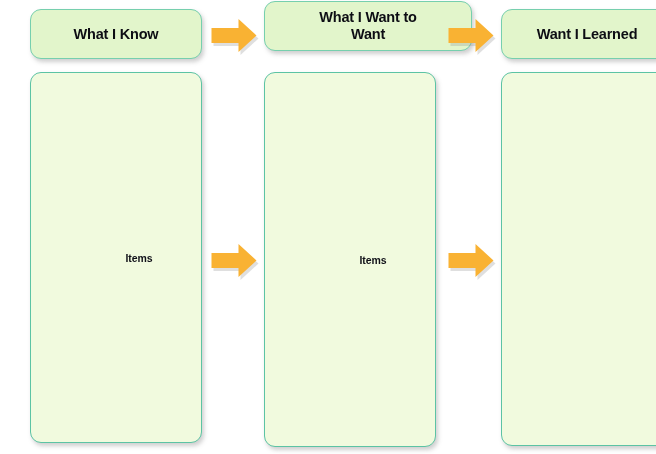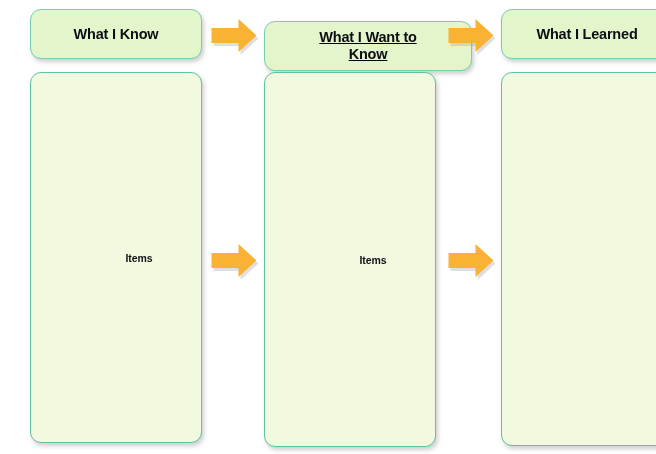--- a/index.html
+++ b/index.html
@@ -64,21 +64,21 @@
 
   .body-label {
     font-size: 10.5px;
     font-weight: bold;
     color: #101018;
     letter-spacing: -0.1px;
   }
 
   
   #header-know      { left: 6px;   top: 9px;  width: 172px; height: 50px; }
-  #header-want      { left: 240px; top: 21px;  width: 208px; height: 50px; text-decoration: underline; }
+  #header-want      { left: 240px; top: 1px;  width: 208px; height: 50px; }
   #header-learned   { left: 477px; top: 9px;  width: 172px; height: 50px; }
 
   #body-know        { left: 6px;   top: 72px; width: 172px; height: 371px; }
   #body-want        { left: 240px; top: 72px; width: 172px; height: 375px; }
   #body-learned     { left: 477px; top: 72px; width: 172px; height: 374px; }
 
   
   .arrow {
     position: absolute;
     width: 48px;
@@ -104,34 +104,34 @@
   <div class="arrow" id="arrow-top-1">
     <svg viewBox="0 0 48 38" xmlns="http://www.w3.org/2000/svg">
       <g transform="translate(1.5,2)">
         <path d="M0,10 L27,10 L27,1 L45,17.5 L27,34 L27,25 L0,25 Z" fill="rgba(150,150,150,0.30)" transform="translate(2,3)"></path>
         <path d="M0,10 L27,10 L27,1 L45,17.5 L27,34 L27,25 L0,25 Z" fill="#f9b233"></path>
       </g>
     </svg>
   </div>
 
   <div class="box header-box" id="header-want">
-    <span class="header-label"><span>What I Want to</span><br><span>Know</span></span>
+    <span class="header-label"><span>What I Want to</span><br><span>Want</span></span>
   </div>
 
   <div class="arrow" id="arrow-top-2">
     <svg viewBox="0 0 48 38" xmlns="http://www.w3.org/2000/svg">
       <g transform="translate(1.5,2)">
         <path d="M0,10 L27,10 L27,1 L45,17.5 L27,34 L27,25 L0,25 Z" fill="rgba(150,150,150,0.30)" transform="translate(2,3)"></path>
         <path d="M0,10 L27,10 L27,1 L45,17.5 L27,34 L27,25 L0,25 Z" fill="#f9b233"></path>
       </g>
     </svg>
   </div>
 
   <div class="box header-box" id="header-learned">
-    <span class="header-label">What I Learned</span>
+    <span class="header-label">Want I Learned</span>
   </div>
 
   <div class="box body-box" id="body-know">
     <span class="body-label">Items</span>
   </div>
 
   <div class="arrow" id="arrow-mid-1">
     <svg viewBox="0 0 48 38" xmlns="http://www.w3.org/2000/svg">
       <g transform="translate(1.5,2)">
         <path d="M0,10 L27,10 L27,1 L45,17.5 L27,34 L27,25 L0,25 Z" fill="rgba(150,150,150,0.30)" transform="translate(2,3)"></path>

